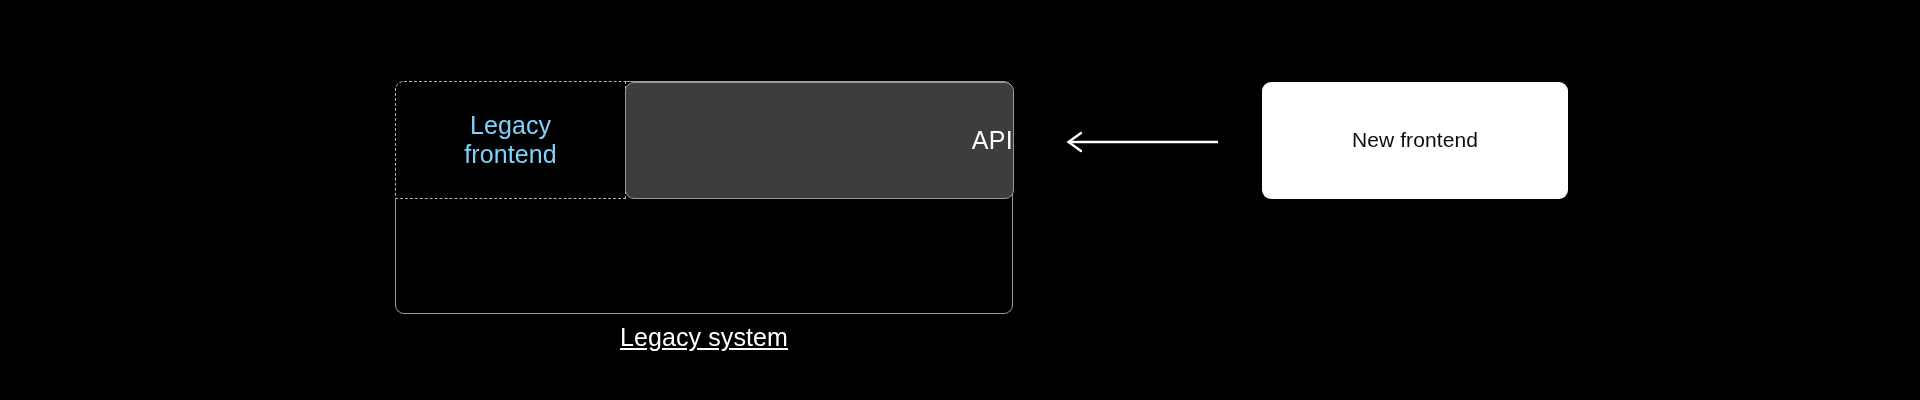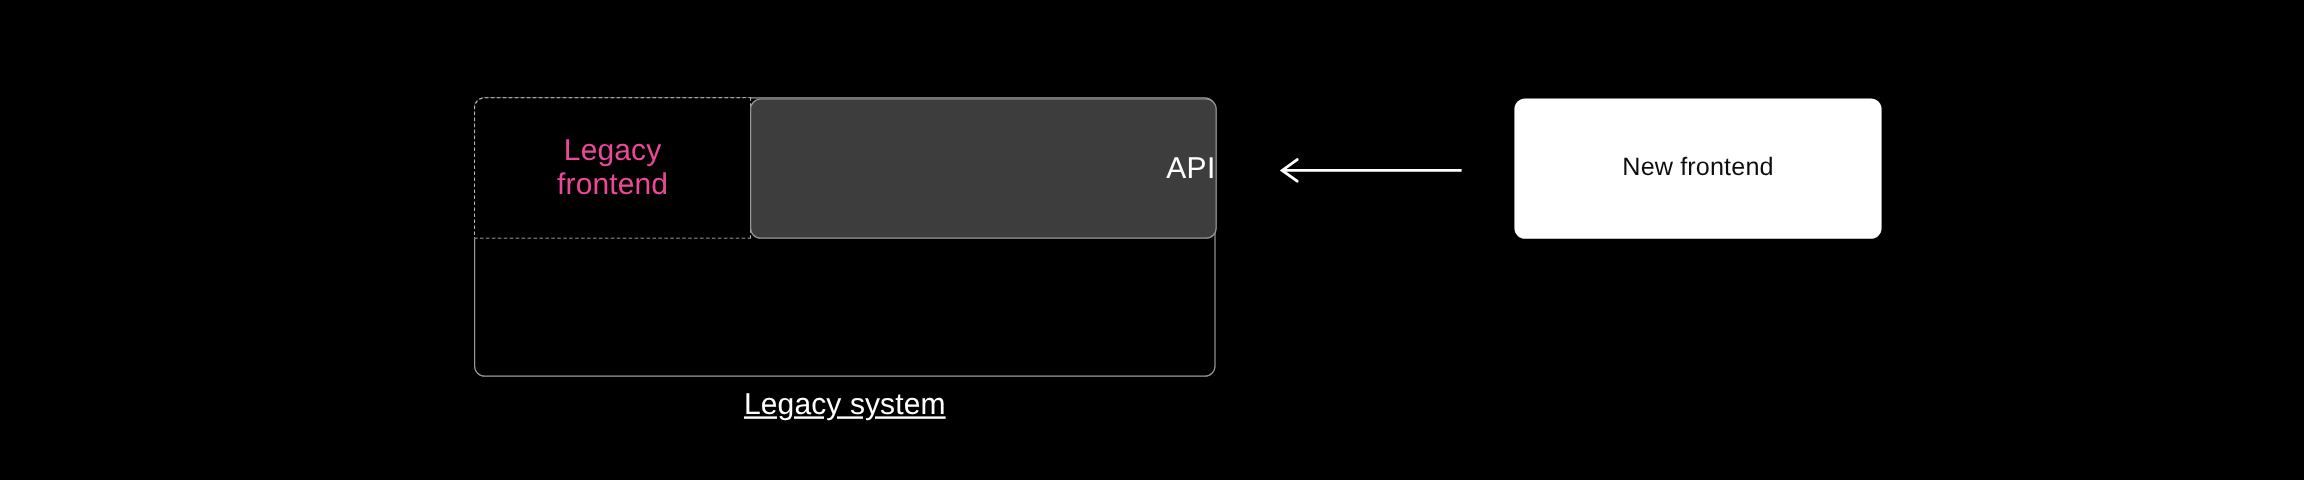--- a/index.html
+++ b/index.html
@@ -62,21 +62,21 @@
     box-sizing: border-box;
     border: 1.5px dashed #b4b4b4;
     border-radius: 9px 0 0 0;
     background: #000000;
     display: flex;
     align-items: center;
     justify-content: center;
   }
 
   .legacy-frontend-label {
-    color: #ec4899;
+    color: #7dd3fc;
     font-size: 25px;
     line-height: 1.16;
     text-align: center;
     letter-spacing: 0.1px;
   }
 
   
   .api-box {
     position: absolute;
     left: 625px;

